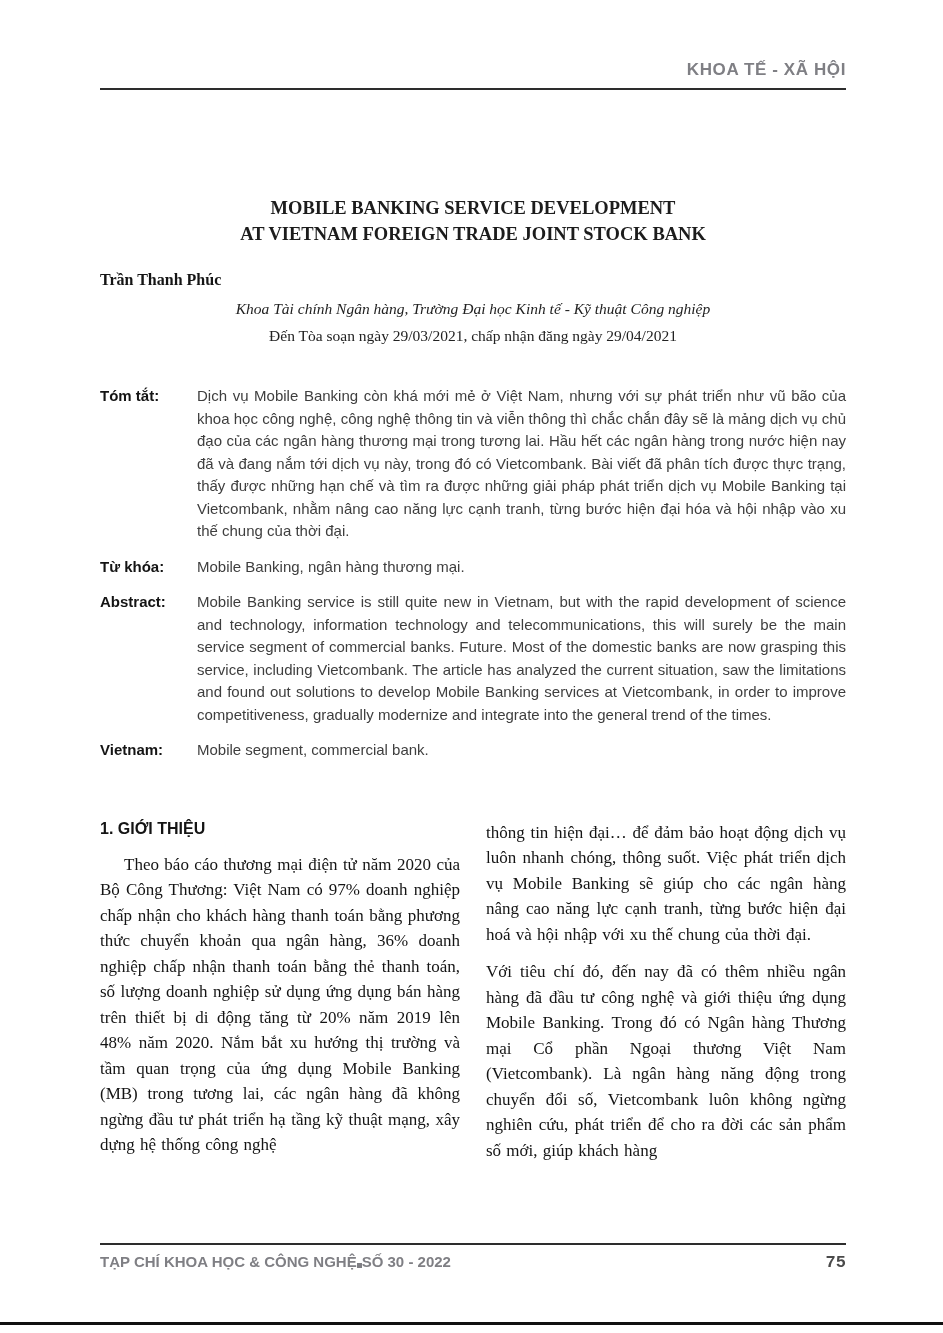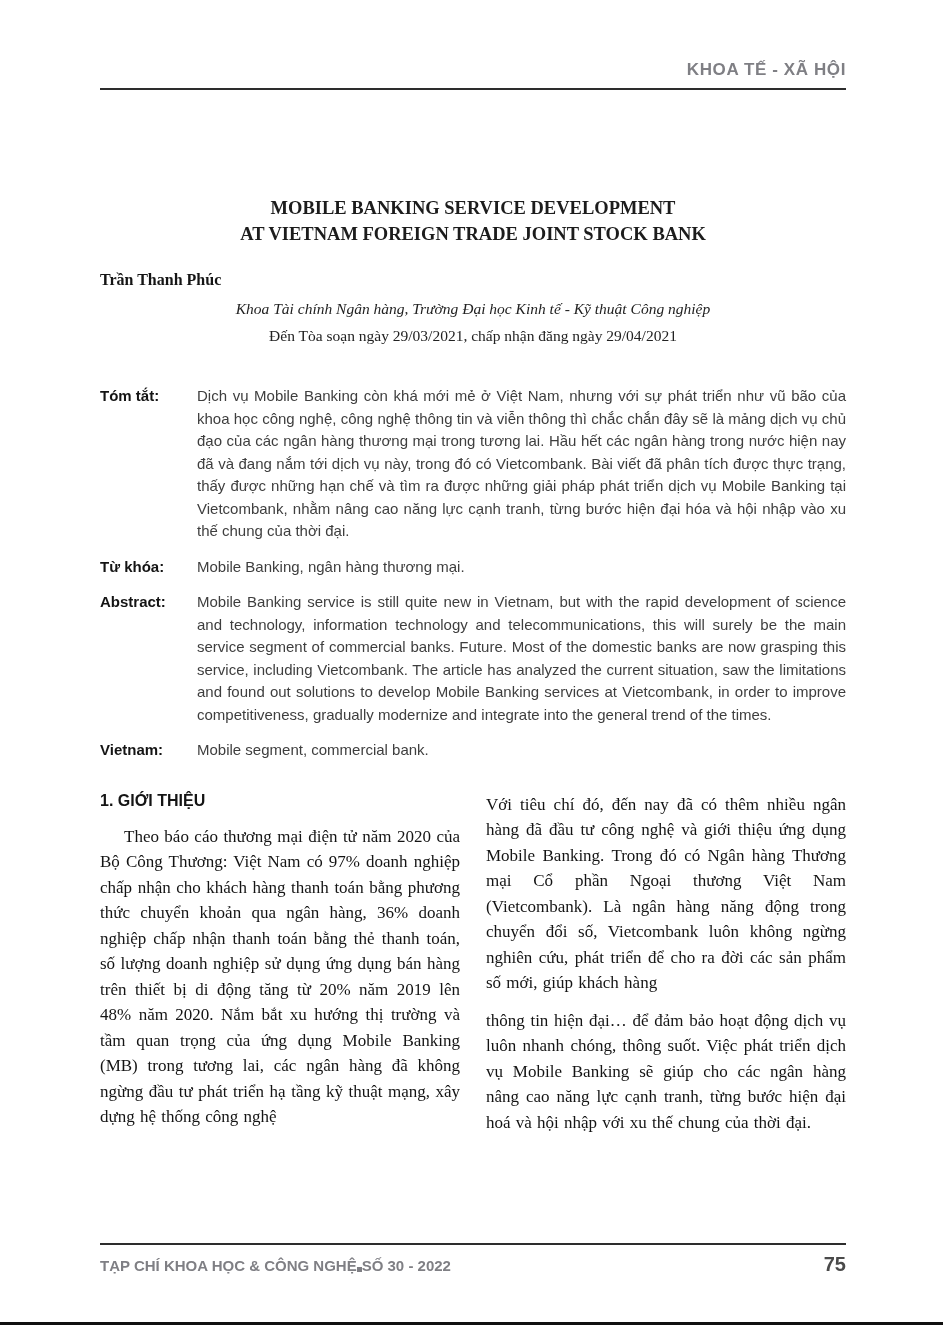--- a/index.html
+++ b/index.html
@@ -95,21 +95,21 @@
     line-height: 1.5;
     text-align: justify;
   }
 
   
   .columns {
     display: flex;
     gap: 26px;
     margin-top: 30px;
   }
-  .col { flex: 1 1 0; }
+  .col { flex: 1 1 0; margin-top: 28px; }
   .section-heading {
     font-family: "Liberation Sans", sans-serif;
     font-weight: bold;
     font-size: 16px;
     color: #141414;
     margin: 0 0 14px 0;
   }
   .body-p {
     font-size: 17px;
     line-height: 1.5;
@@ -140,23 +140,23 @@
     color: #7f7f84;
   }
   .footer-left { display: flex; align-items: flex-end; }
   .footer-sep {
     display: inline-block;
     width: 5px; height: 5px;
     background: #7f7f84;
     transform: translateY(-2px);
   }
   .page-number {
-    font-family: Liberation Sans, sans-serif;
-    font-weight: bold;
-    font-size: 20px;
+    font-family: Liberation Mono, monospace;
+    font-weight: bold;
+    font-size: 17px;
     color: #4a4a4a;
   }
   .scan-edge-bottom {
     position: absolute;
     left: 0; right: 0; bottom: 8px;
     height: 3px;
     background: #101010;
   }
 </style>
 </head>
@@ -200,22 +200,22 @@
         <div class="meta-text">Mobile segment, commercial bank.</div>
       </div>
     </div>
 
     <div class="columns">
       <div class="col">
         <h3 class="section-heading">1. GIỚI THIỆU</h3>
         <p class="body-p indent">Theo báo cáo thương mại điện tử năm 2020 của Bộ Công Thương: Việt Nam có 97% doanh nghiệp chấp nhận cho khách hàng thanh toán bằng phương thức chuyển khoản qua ngân hàng, 36% doanh nghiệp chấp nhận thanh toán bằng thẻ thanh toán, số lượng doanh nghiệp sử dụng ứng dụng bán hàng trên thiết bị di động tăng từ 20% năm 2019 lên 48% năm 2020. Nắm bắt xu hướng thị trường và tầm quan trọng của ứng dụng Mobile Banking (MB) trong tương lai, các ngân hàng đã không ngừng đầu tư phát triển hạ tầng kỹ thuật mạng, xây dựng hệ thống công nghệ</p>
       </div>
       <div class="col">
+        <p class="body-p">thông tin hiện đại… để đảm bảo hoạt động dịch vụ luôn nhanh chóng, thông suốt. Việc phát triển dịch vụ Mobile Banking sẽ giúp cho các ngân hàng nâng cao năng lực cạnh tranh, từng bước hiện đại hoá và hội nhập với xu thế chung của thời đại.</p>
         <p class="body-p">Với tiêu chí đó, đến nay đã có thêm nhiều ngân hàng đã đầu tư công nghệ và giới thiệu ứng dụng Mobile Banking. Trong đó có Ngân hàng Thương mại Cổ phần Ngoại thương Việt Nam (Vietcombank). Là ngân hàng năng động trong chuyển đổi số, Vietcombank luôn không ngừng nghiên cứu, phát triển để cho ra đời các sản phẩm số mới, giúp khách hàng</p>
-        <p class="body-p">thông tin hiện đại… để đảm bảo hoạt động dịch vụ luôn nhanh chóng, thông suốt. Việc phát triển dịch vụ Mobile Banking sẽ giúp cho các ngân hàng nâng cao năng lực cạnh tranh, từng bước hiện đại hoá và hội nhập với xu thế chung của thời đại.</p>
       </div>
     </div>
 
   </div>
 
   <div class="rule-bottom"></div>
   <div class="footer">
     <div class="footer-left">
       <span>TẠP CHÍ KHOA HỌC &amp; CÔNG NGHỆ</span>
       <span class="footer-sep"></span>

